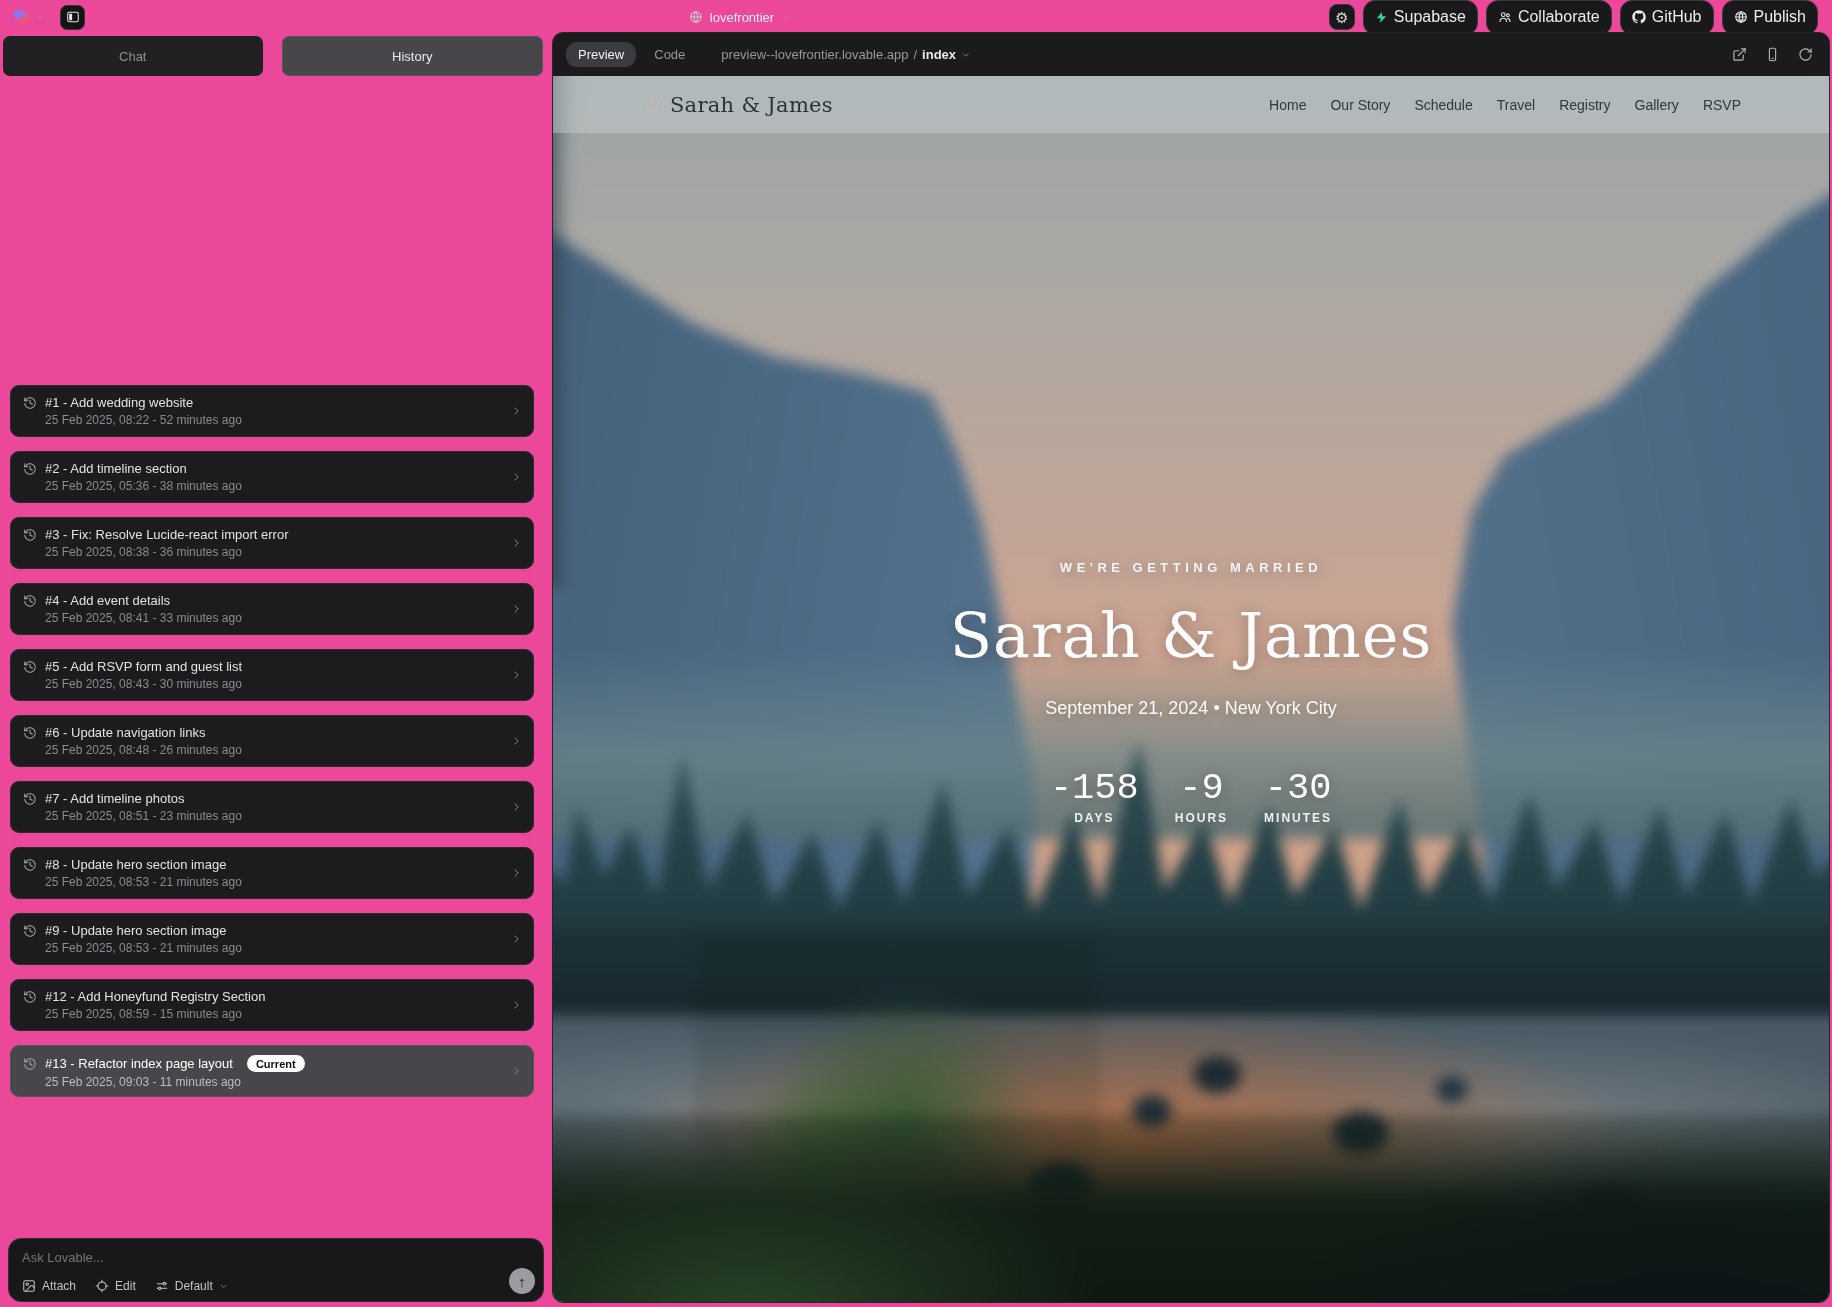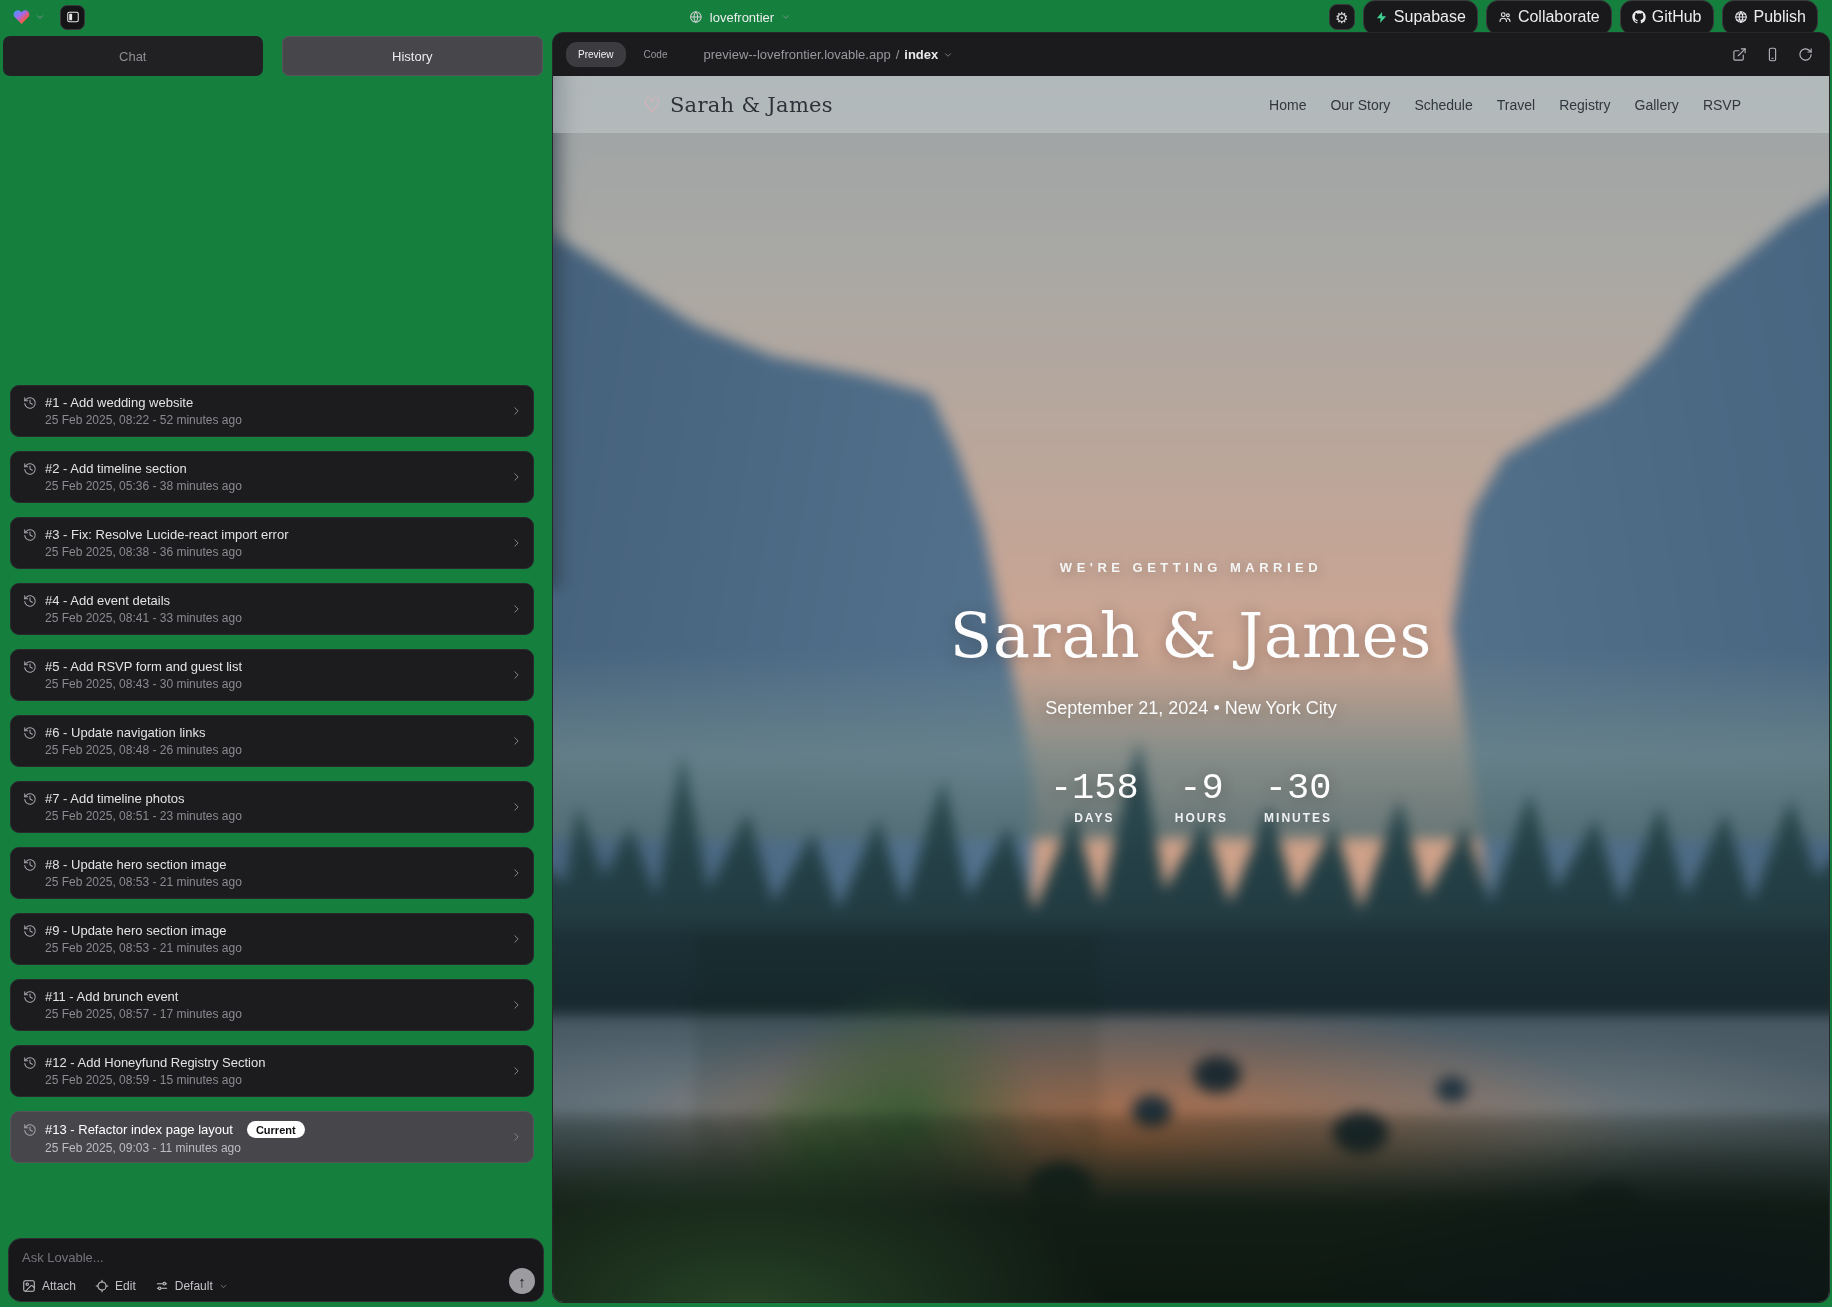--- a/index.html
+++ b/index.html
@@ -1,18 +1,18 @@
 <!DOCTYPE html>
 <html><head>
 <meta charset="utf-8">
 <style>
   * { margin:0; padding:0; box-sizing:border-box; }
   html,body { width:1832px; height:1307px; overflow:hidden; background:#0f0f11; }
   body { font-family:"Liberation Sans", sans-serif; -webkit-font-smoothing:antialiased; }
-  .app { position:relative; width:1832px; height:1307px; background:#15803d; }
+  .app { position:relative; width:1832px; height:1307px; background:#ec4899; }
 
   svg.ic { display:block; }
   .stk { fill:none; stroke:currentColor; stroke-width:1.8; stroke-linecap:round; stroke-linejoin:round; }
 
   
   .topbar { position:absolute; left:0; top:0; right:0; height:34px; display:flex; align-items:center; }
   .tb-left { position:absolute; left:12px; top:0; height:34px; display:flex; align-items:center; gap:7px; }
   .logo-btn { display:flex; align-items:center; gap:4px; cursor:pointer; }
   .chev { color:#9a9aa0; }
   .panel-btn { width:25px; height:25px; border:1px solid #39393d; border-radius:7px; display:flex; align-items:center; justify-content:center; color:#e7e7ea; background:#141416; margin-left:8px; }
@@ -44,21 +44,21 @@
   .composer { position:absolute; left:8px; right:3px; bottom:5px; height:64px; background:#18181b; border:1px solid #2e2e33; border-radius:13px; }
   .composer input { position:absolute; left:13px; top:8px; right:50px; height:20px; background:transparent; border:none; outline:none; color:#e8e8ea; font-size:13px; font-family:inherit; }
   .composer input::placeholder { color:#74747a; }
   .c-row { position:absolute; left:13px; bottom:8px; display:flex; align-items:center; gap:19px; }
   .c-act { display:flex; align-items:center; gap:6px; color:#c3c3c8; font-size:12px; cursor:pointer; }
   .send-btn { position:absolute; right:8px; bottom:7px; width:26px; height:26px; border-radius:50%; background:#9b9ba0; color:#202023; font-size:15px; font-weight:700; display:flex; align-items:center; justify-content:center; cursor:pointer; }
 
   
   .preview-pane { position:absolute; left:552px; top:32px; right:2px; bottom:4px; background:#1b1b1e; border:1px solid #27272b; border-radius:11px; }
   .pv-toolbar { position:absolute; left:0; right:0; top:0; height:43px; display:flex; align-items:center; }
-  .pv-tab { height:25px; display:flex; align-items:center; padding:0 12px; border-radius:11px; font-size:10px; cursor:pointer; }
+  .pv-tab { height:25px; display:flex; align-items:center; padding:0 12px; border-radius:11px; font-size:13px; cursor:pointer; }
   .pv-tab.active { background:#3b3b40; color:#f2f2f4; margin-left:13px; }
   .pv-tab.code { color:#97979d; margin-left:6px; }
   .pv-url { display:flex; align-items:center; gap:5px; margin-left:24px; font-size:13px; color:#97979d; cursor:pointer; }
   .pv-url .page { color:#e9e9ec; font-weight:700; }
   .pv-icons { position:absolute; right:16px; display:flex; align-items:center; gap:18px; color:#b4b4ba; }
   .pv-icons > * { cursor:pointer; }
 
   
   .site { position:absolute; left:0; right:0; top:43px; bottom:0; border-radius:0 0 10px 10px; overflow:hidden; background:#9aa0a2; }
   .photo { position:absolute; inset:-14px; filter:blur(7px); }
@@ -390,39 +390,20 @@
         </div>
         <div class="h-card">
           <div class="h-title-row">
             <span class="h-ic">
               <svg class="ic stk" width="14" height="14" viewBox="0 0 24 24">
                 <path d="M3 3v5h5"></path>
                 <path d="M3.05 13A9 9 0 1 0 6 5.3L3 8"></path>
                 <path d="M12 7v5l4 2"></path>
               </svg>
             </span>
-            <span class="h-title">#11 - Add brunch event</span>
-
-          </div>
-          <div class="h-time">25 Feb 2025, 08:57 - 17 minutes ago</div>
-          <span class="h-chev">
-            <svg class="ic stk" width="13" height="13" viewBox="0 0 24 24">
-              <path d="m9 6 6 6-6 6"></path>
-            </svg>
-          </span>
-        </div>
-        <div class="h-card">
-          <div class="h-title-row">
-            <span class="h-ic">
-              <svg class="ic stk" width="14" height="14" viewBox="0 0 24 24">
-                <path d="M3 3v5h5"></path>
-                <path d="M3.05 13A9 9 0 1 0 6 5.3L3 8"></path>
-                <path d="M12 7v5l4 2"></path>
-              </svg>
-            </span>
             <span class="h-title">#12 - Add Honeyfund Registry Section</span>
 
           </div>
           <div class="h-time">25 Feb 2025, 08:59 - 15 minutes ago</div>
           <span class="h-chev">
             <svg class="ic stk" width="13" height="13" viewBox="0 0 24 24">
               <path d="m9 6 6 6-6 6"></path>
             </svg>
           </span>
         </div>

